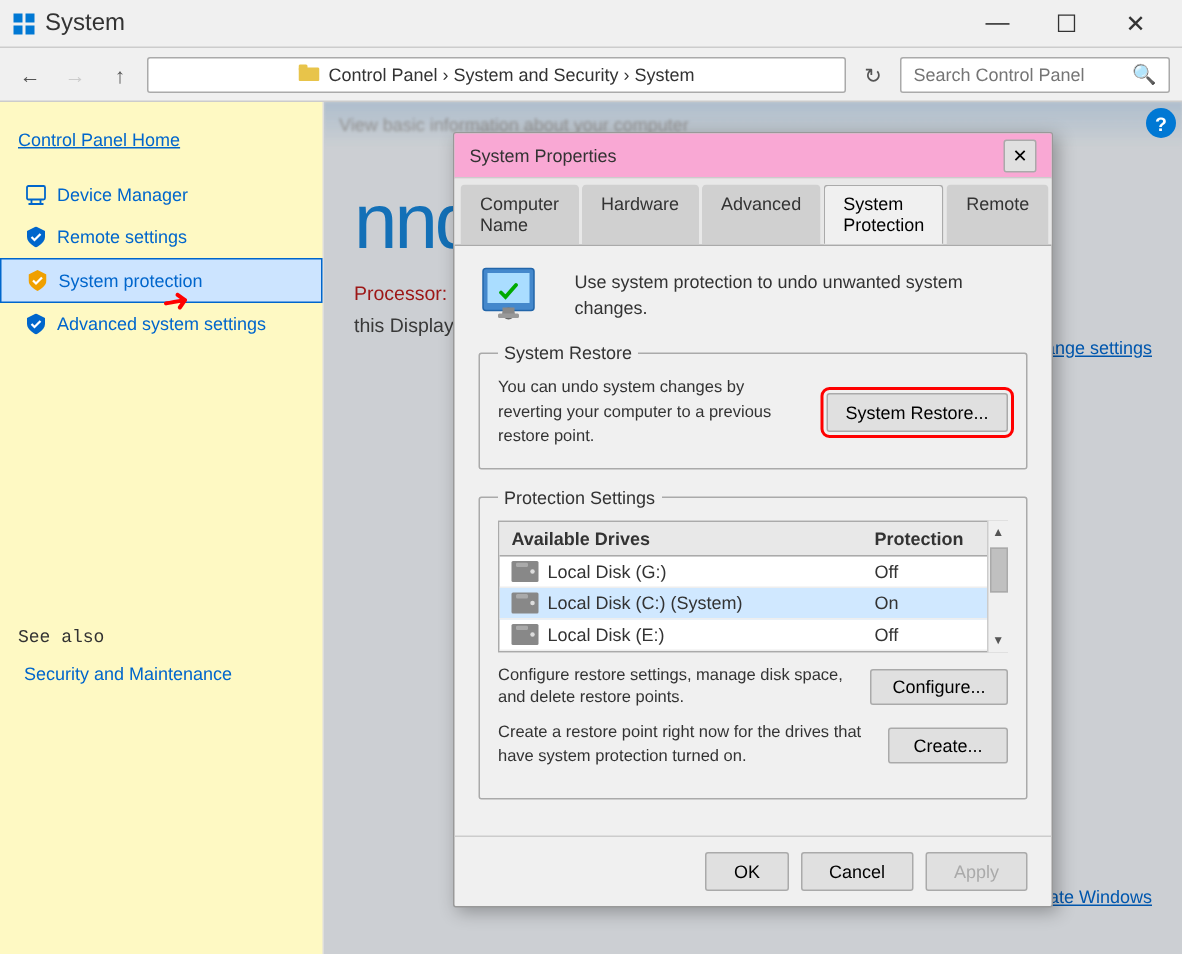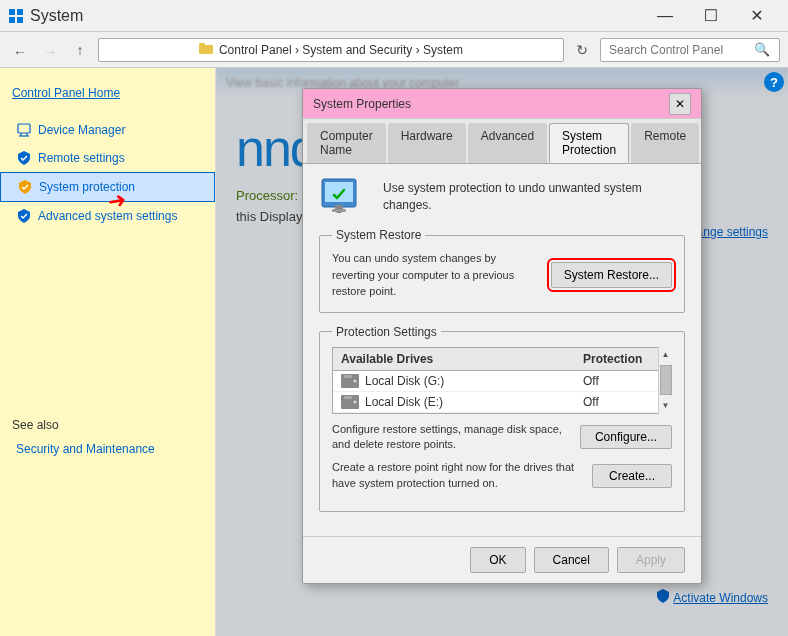--- a/index.html
+++ b/index.html
@@ -158,20 +158,21 @@
       align-items: center;
       justify-content: center;
       flex-shrink: 0;
     }
     .shield-blue { color: #0066cc; }
     .sidebar-see-also-title {
       padding: 8px 12px 4px;
       font-size: 12px;
       color: #333;
       font-weight: normal;
+      font-family: Liberation Mono, monospace;
     }
 
     
     .main-panel {
       flex: 1;
       background: #f0f4f8;
       position: relative;
       overflow: hidden;
     }
 
@@ -192,21 +193,21 @@
       top: 120px;
       left: 20px;
       font-size: 13px;
       color: #444;
     }
     .bg-info-row {
       margin-bottom: 6px;
       display: flex;
       gap: 8px;
     }
-    .bg-label { color: #4d7c0f; min-width: 80px; }
+    .bg-label { color: #b91c1c; min-width: 80px; }
 
     
     .change-settings {
       position: absolute;
       top: 155px;
       right: 20px;
       color: #0066cc;
       font-size: 12px;
       cursor: pointer;
       display: flex;
@@ -662,20 +663,31 @@
                     <span class="drive-icon">
                       <svg width="16" height="12" viewBox="0 0 16 12">
                           <rect x="0" y="2" width="16" height="8" rx="1" fill="#888"></rect>
                           <rect x="2" y="0" width="8" height="3" rx="1" fill="#aaa"></rect>
                           <circle cx="13" cy="6" r="1.5" fill="#ddd"></circle>
                         </svg>
                     </span>
                     <span class="col-drive">Local Disk (G:)</span>
                     <span class="col-protection">Off</span>
                   </div>
+                  <div class="table-row-item" style="background:#d0e8ff">
+                    <span class="drive-icon">
+                      <svg width="16" height="12" viewBox="0 0 16 12">
+                          <rect x="0" y="2" width="16" height="8" rx="1" fill="#888"></rect>
+                          <rect x="2" y="0" width="8" height="3" rx="1" fill="#aaa"></rect>
+                          <circle cx="13" cy="6" r="1.5" fill="#ddd"></circle>
+                        </svg>
+                    </span>
+                    <span class="col-drive">Local Disk (C:) (System)</span>
+                    <span class="col-protection">On</span>
+                  </div>
                   <div class="table-row-item">
                     <span class="drive-icon">
                       <svg width="16" height="12" viewBox="0 0 16 12">
                           <rect x="0" y="2" width="16" height="8" rx="1" fill="#888"></rect>
                           <rect x="2" y="0" width="8" height="3" rx="1" fill="#aaa"></rect>
                           <circle cx="13" cy="6" r="1.5" fill="#ddd"></circle>
                         </svg>
                     </span>
                     <span class="col-drive">Local Disk (E:)</span>
                     <span class="col-protection">Off</span>

